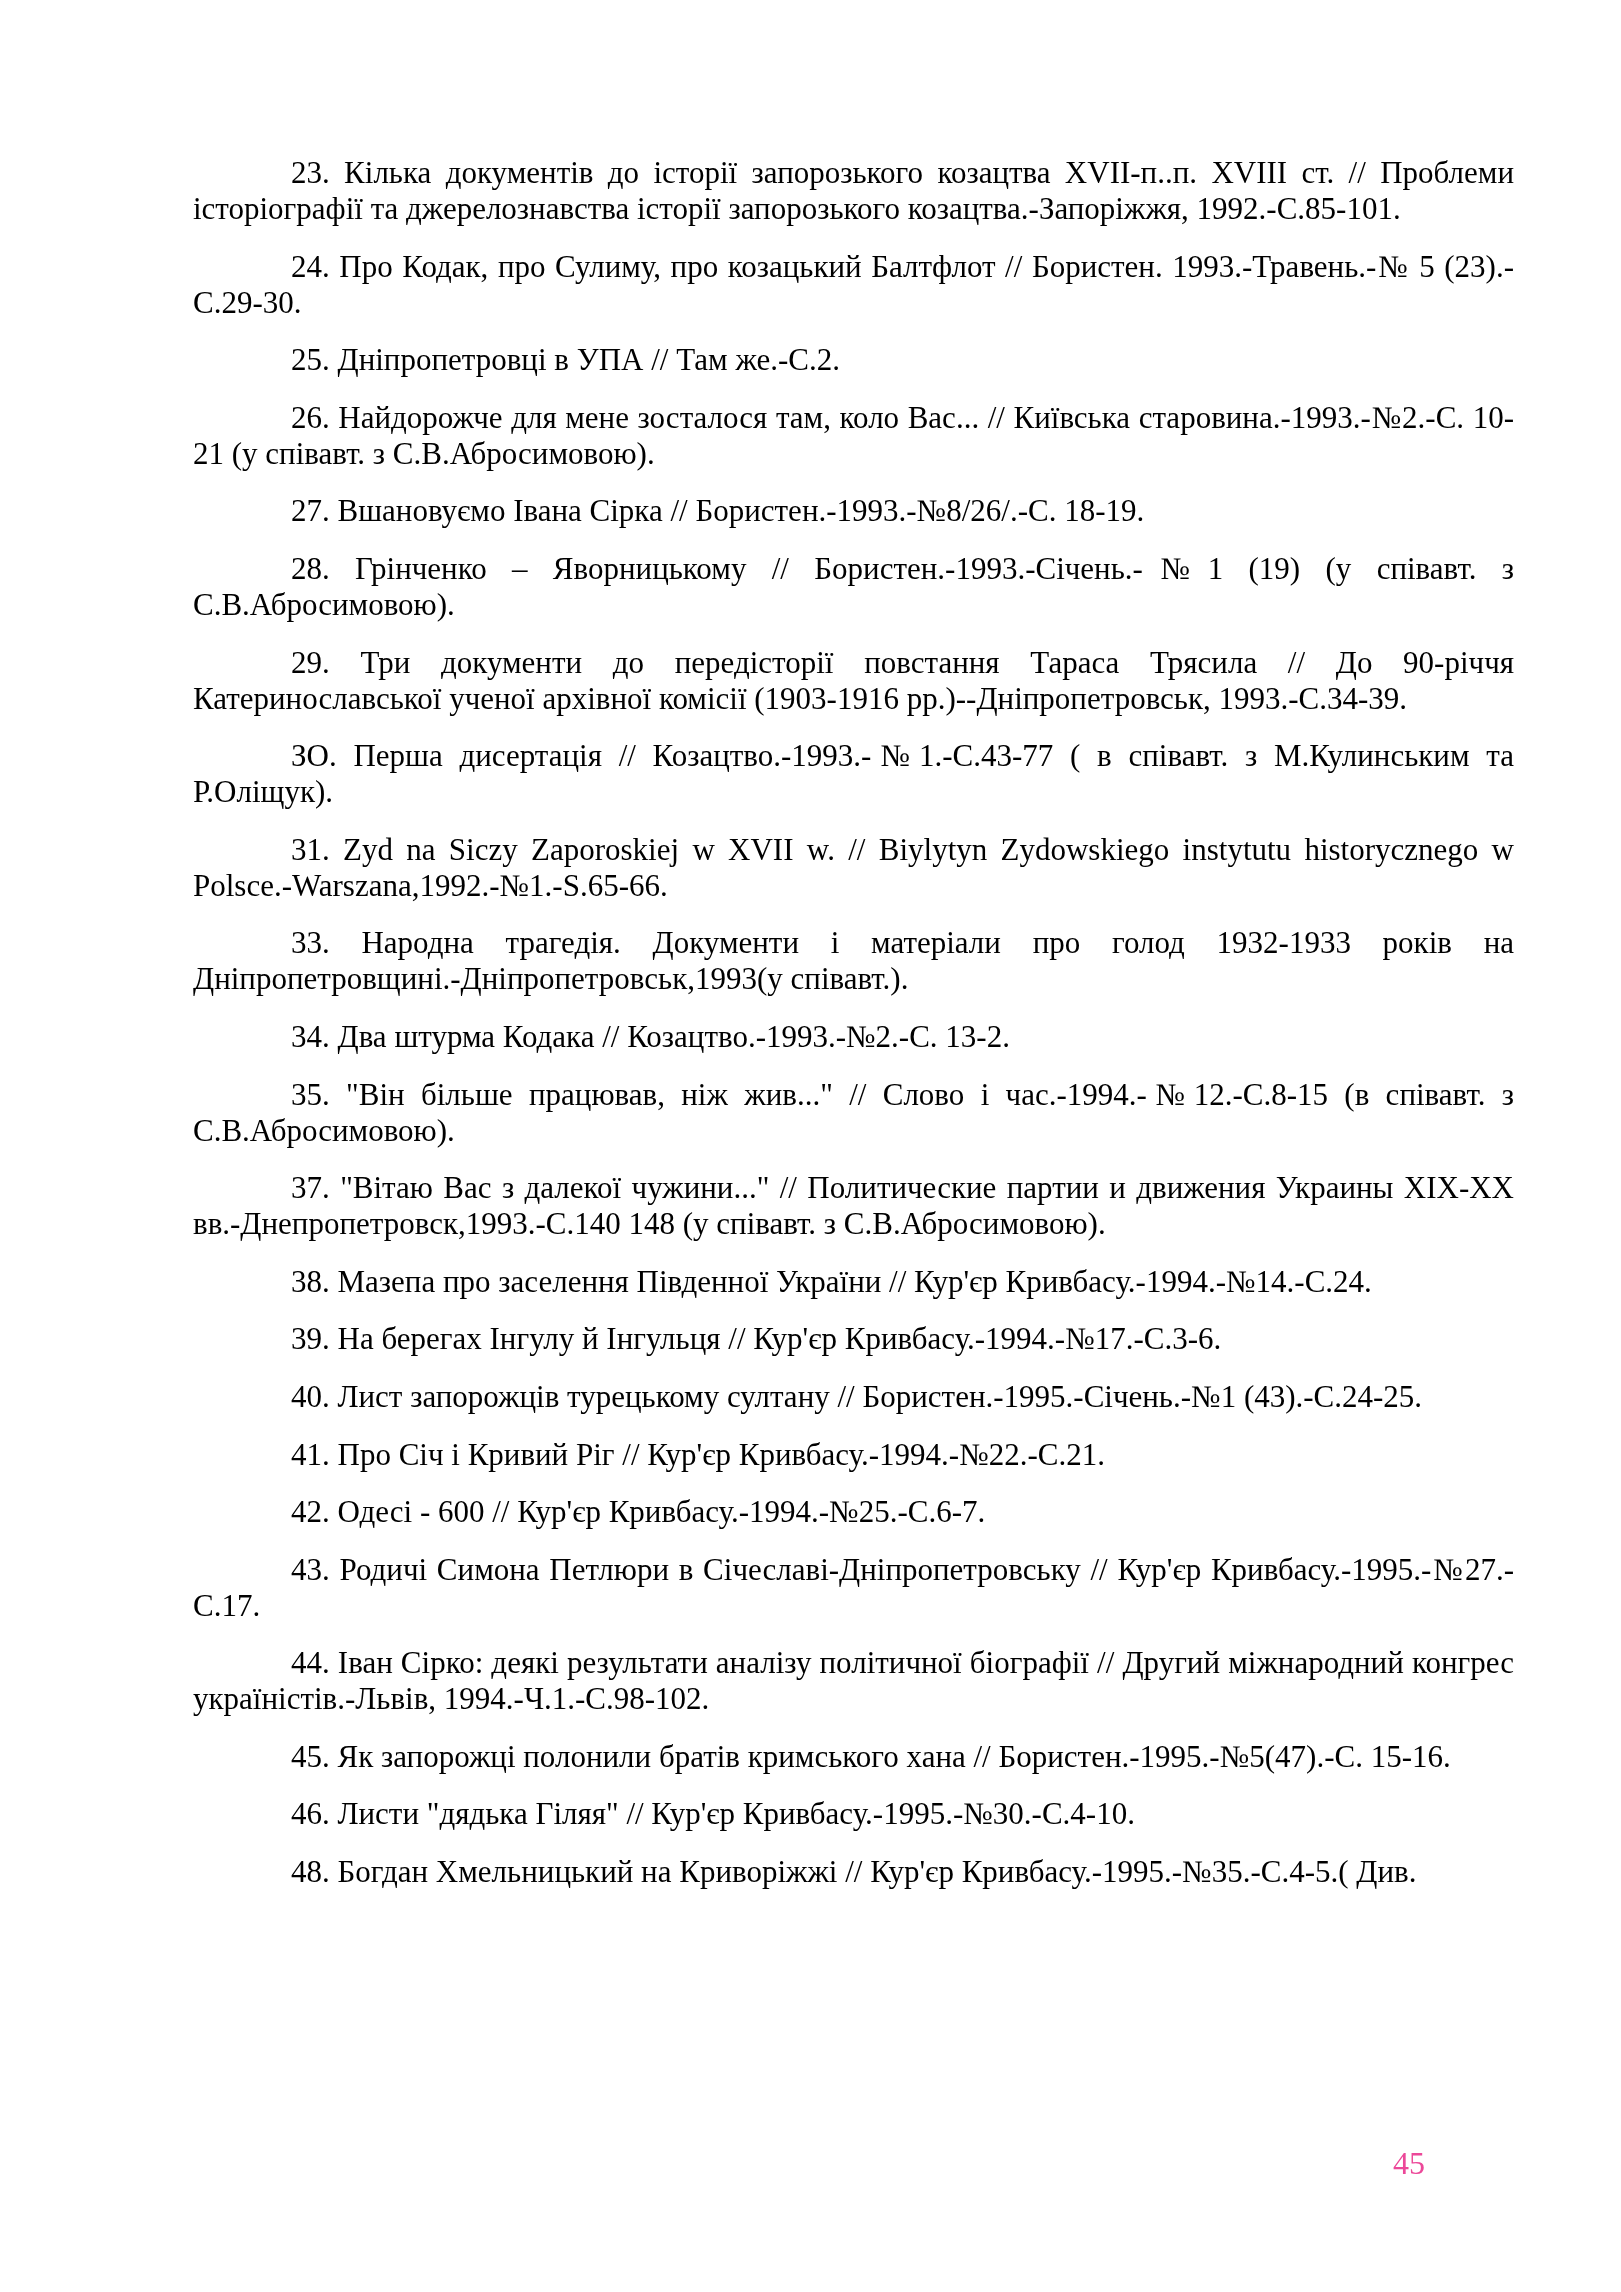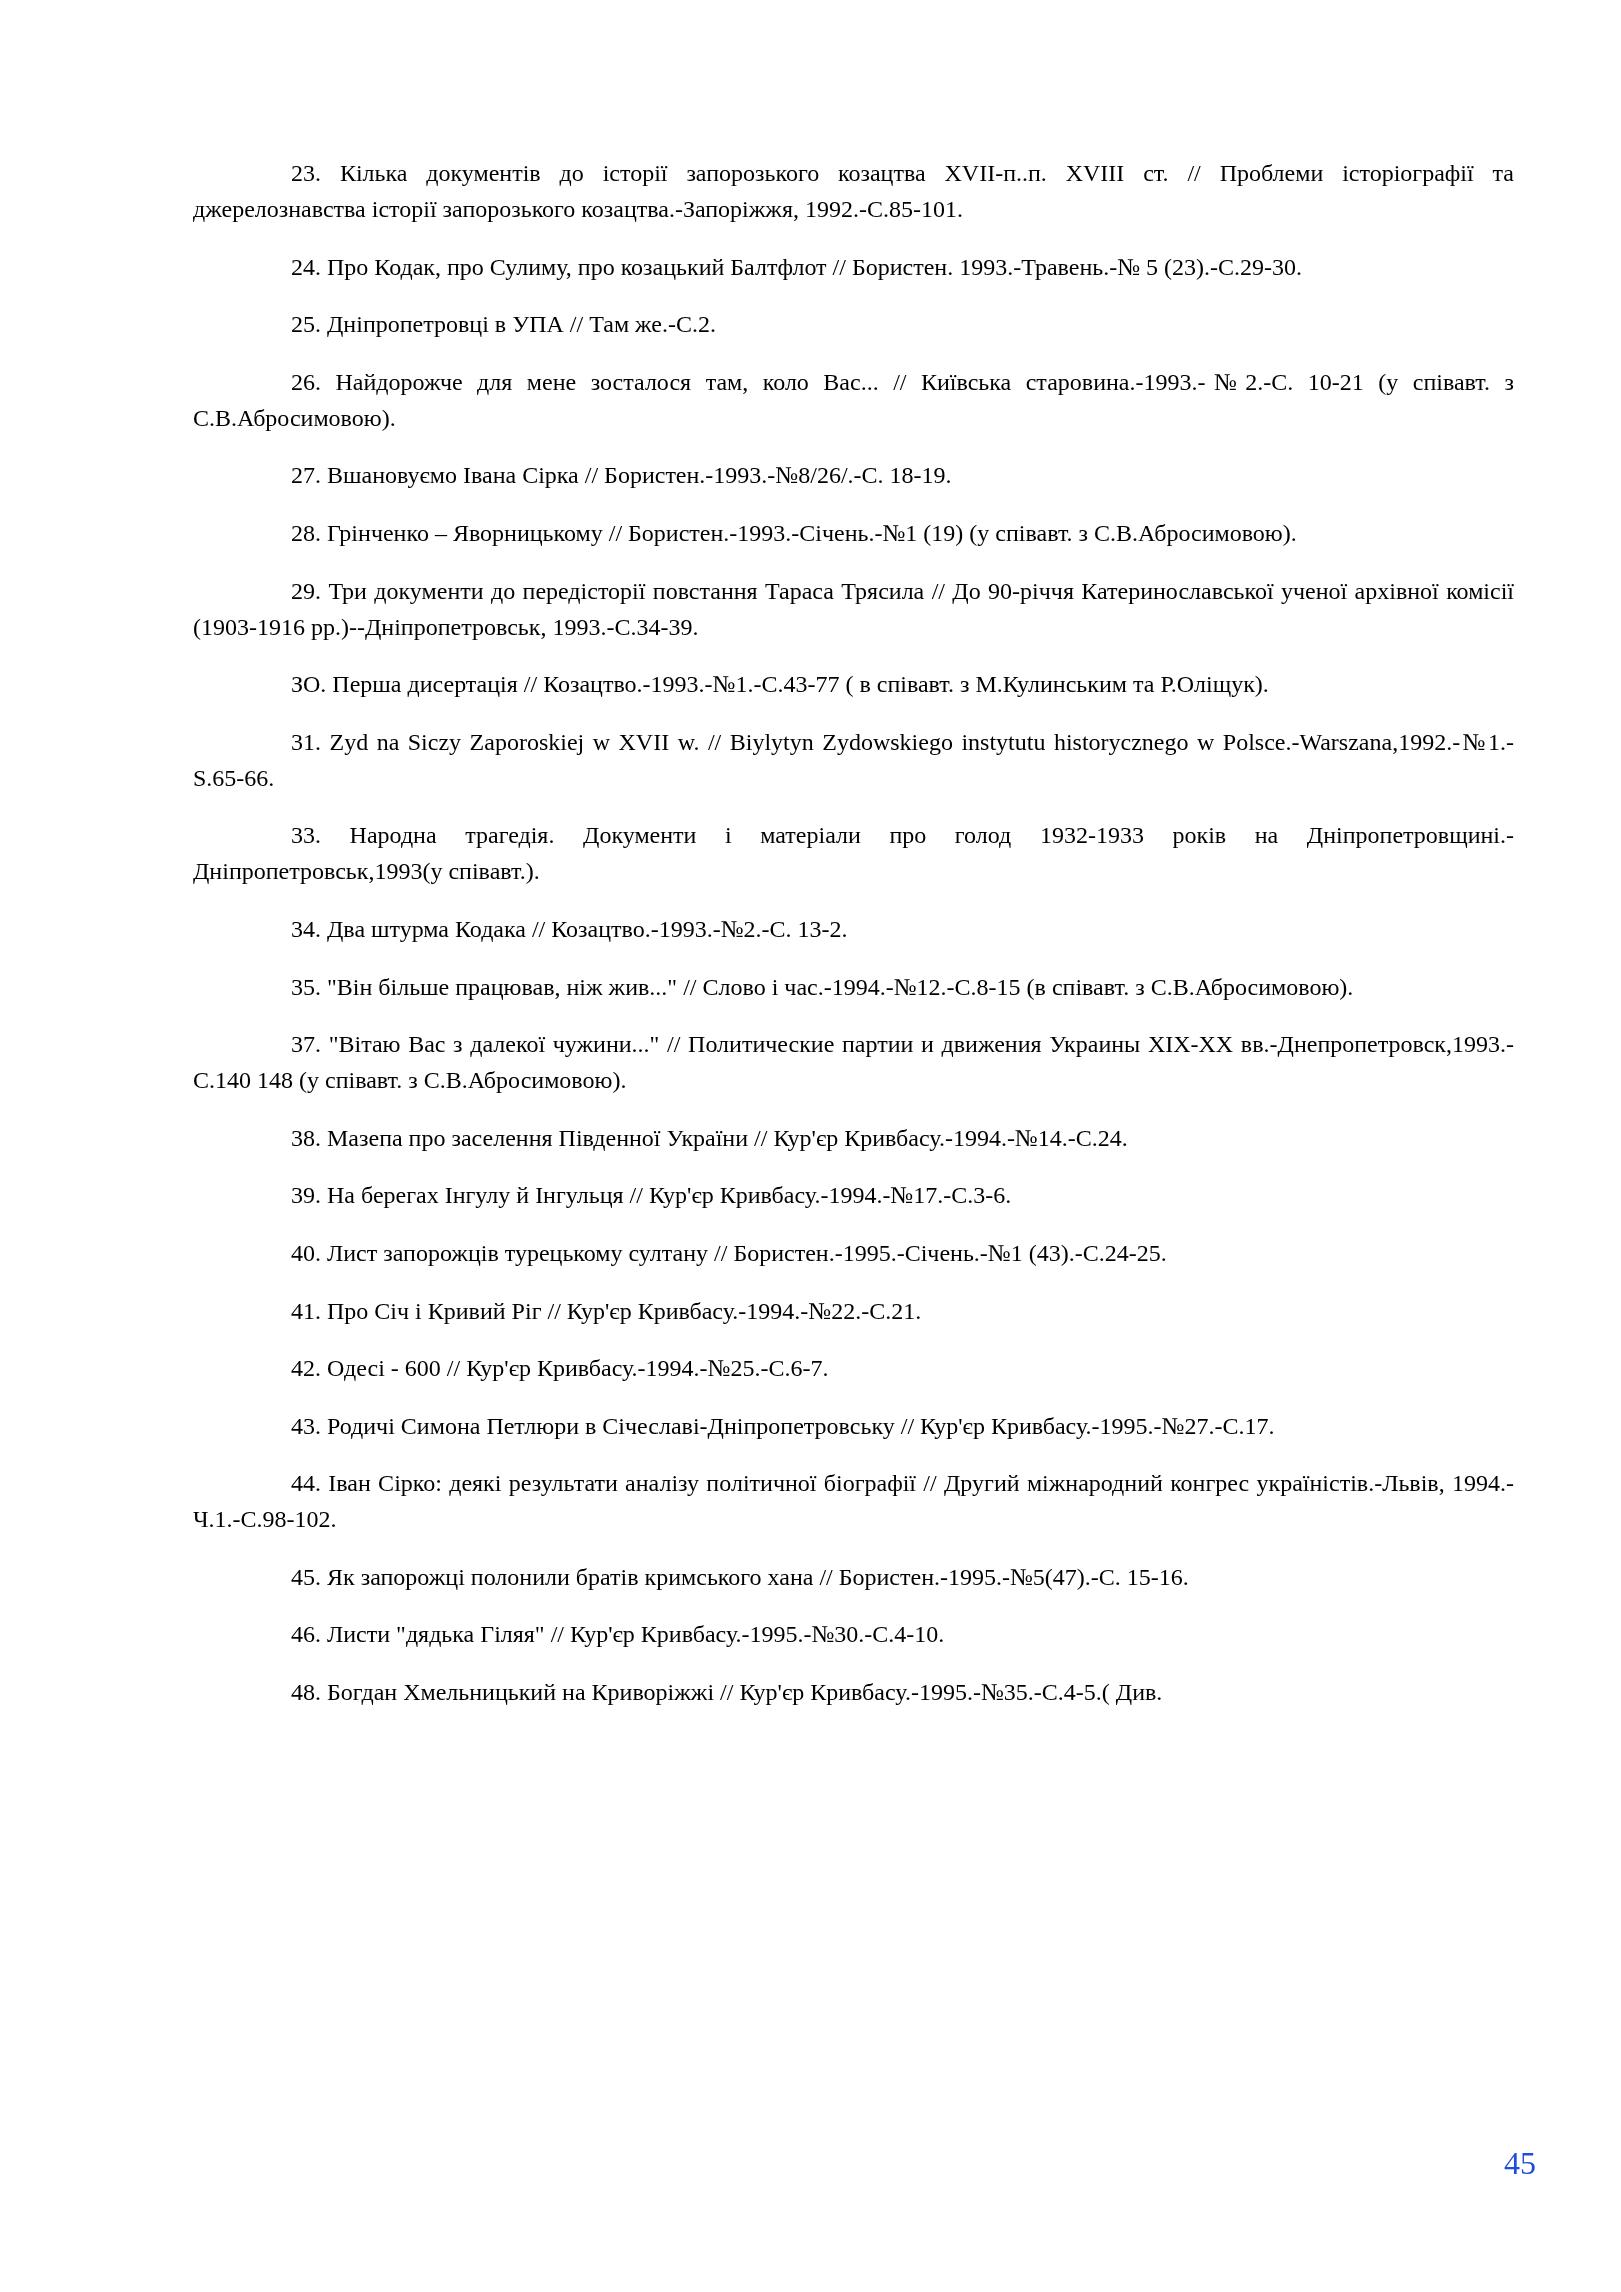--- a/index.html
+++ b/index.html
@@ -3,36 +3,36 @@
   <meta charset="utf-8">
   <style>
     html, body { margin: 0; padding: 0; background: #ffffff; }
     body { width: 1621px; height: 2293px; position: relative; overflow: hidden; }
     .page {
       position: absolute;
       left: 193px;
       top: 155px;
       width: 1321px;
       font-family: "Liberation Serif", "DejaVu Serif", serif;
-      font-size: 24px;
+      font-size: 31px;
       line-height: 36px;
       color: #000000;
     }
     .entry {
       margin: 0 0 21.6px 0;
       text-align: justify;
       text-indent: 98px;
     }
     .page-number {
       position: absolute;
-      left: 1504px;
+      left: 1393px;
       top: 2145px;
       font-family: "Liberation Serif", "DejaVu Serif", serif;
       font-size: 32px;
-      color: #1d4ed8;
+      color: #ec4899;
     }
   </style>
 </head>
 <body>
 
 <div class="page">
   <p class="entry">23. Кілька документів до історії запорозького козацтва XVII-п..п. XVIII ст. // Проблеми історіографії та джерелознавства історії запорозького козацтва.-Запоріжжя, 1992.-С.85-101.</p>
   <p class="entry">24. Про Кодак, про Сулиму, про козацький Балтфлот // Бористен. 1993.-Травень.-№ 5 (23).-С.29-30.</p>
   <p class="entry">25. Дніпропетровці в УПА // Там же.-С.2.</p>
   <p class="entry">26. Найдорожче для мене зосталося там, коло Вас... // Київська старовина.-1993.-№2.-С. 10-21 (у співавт. з С.В.Абросимовою).</p>

